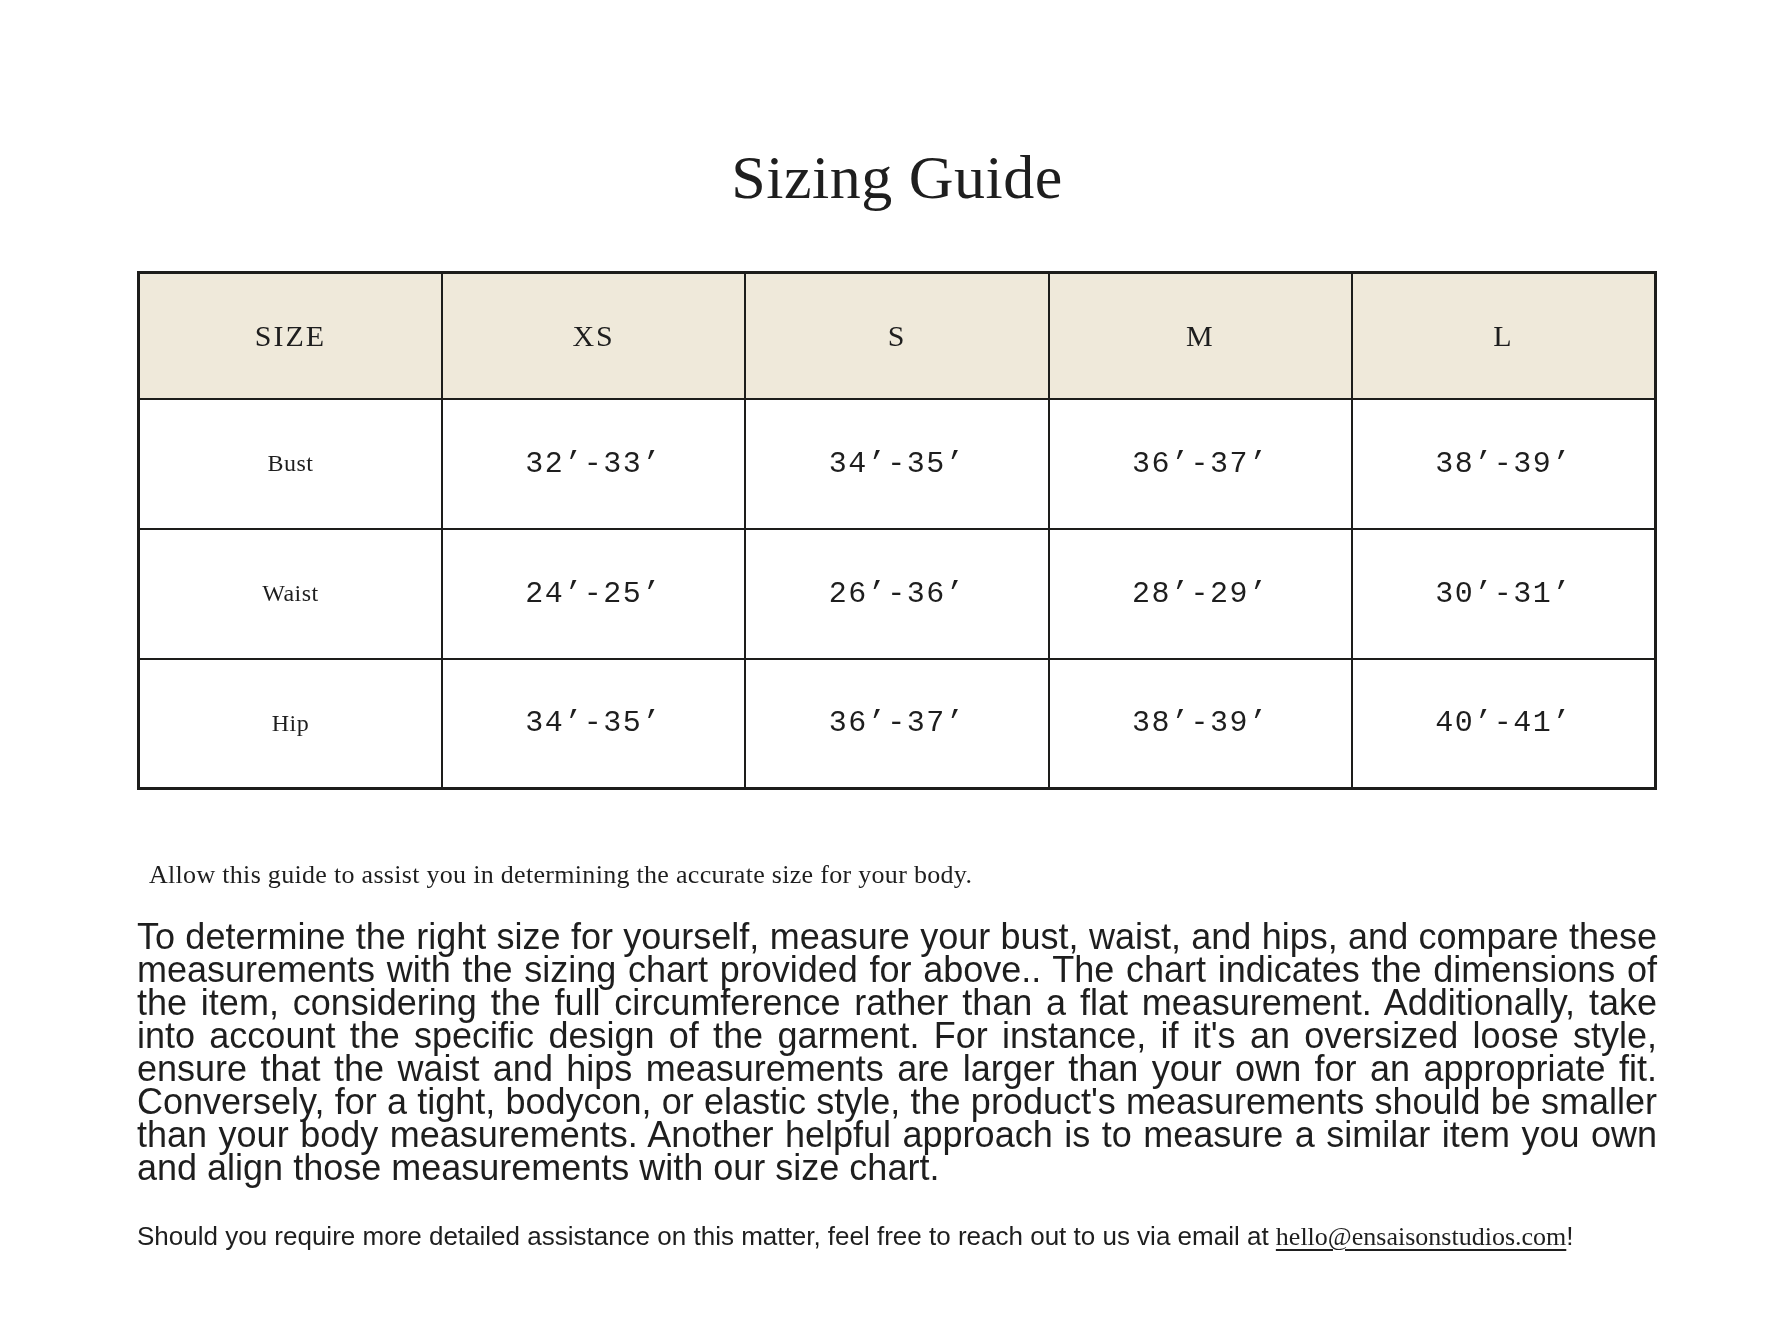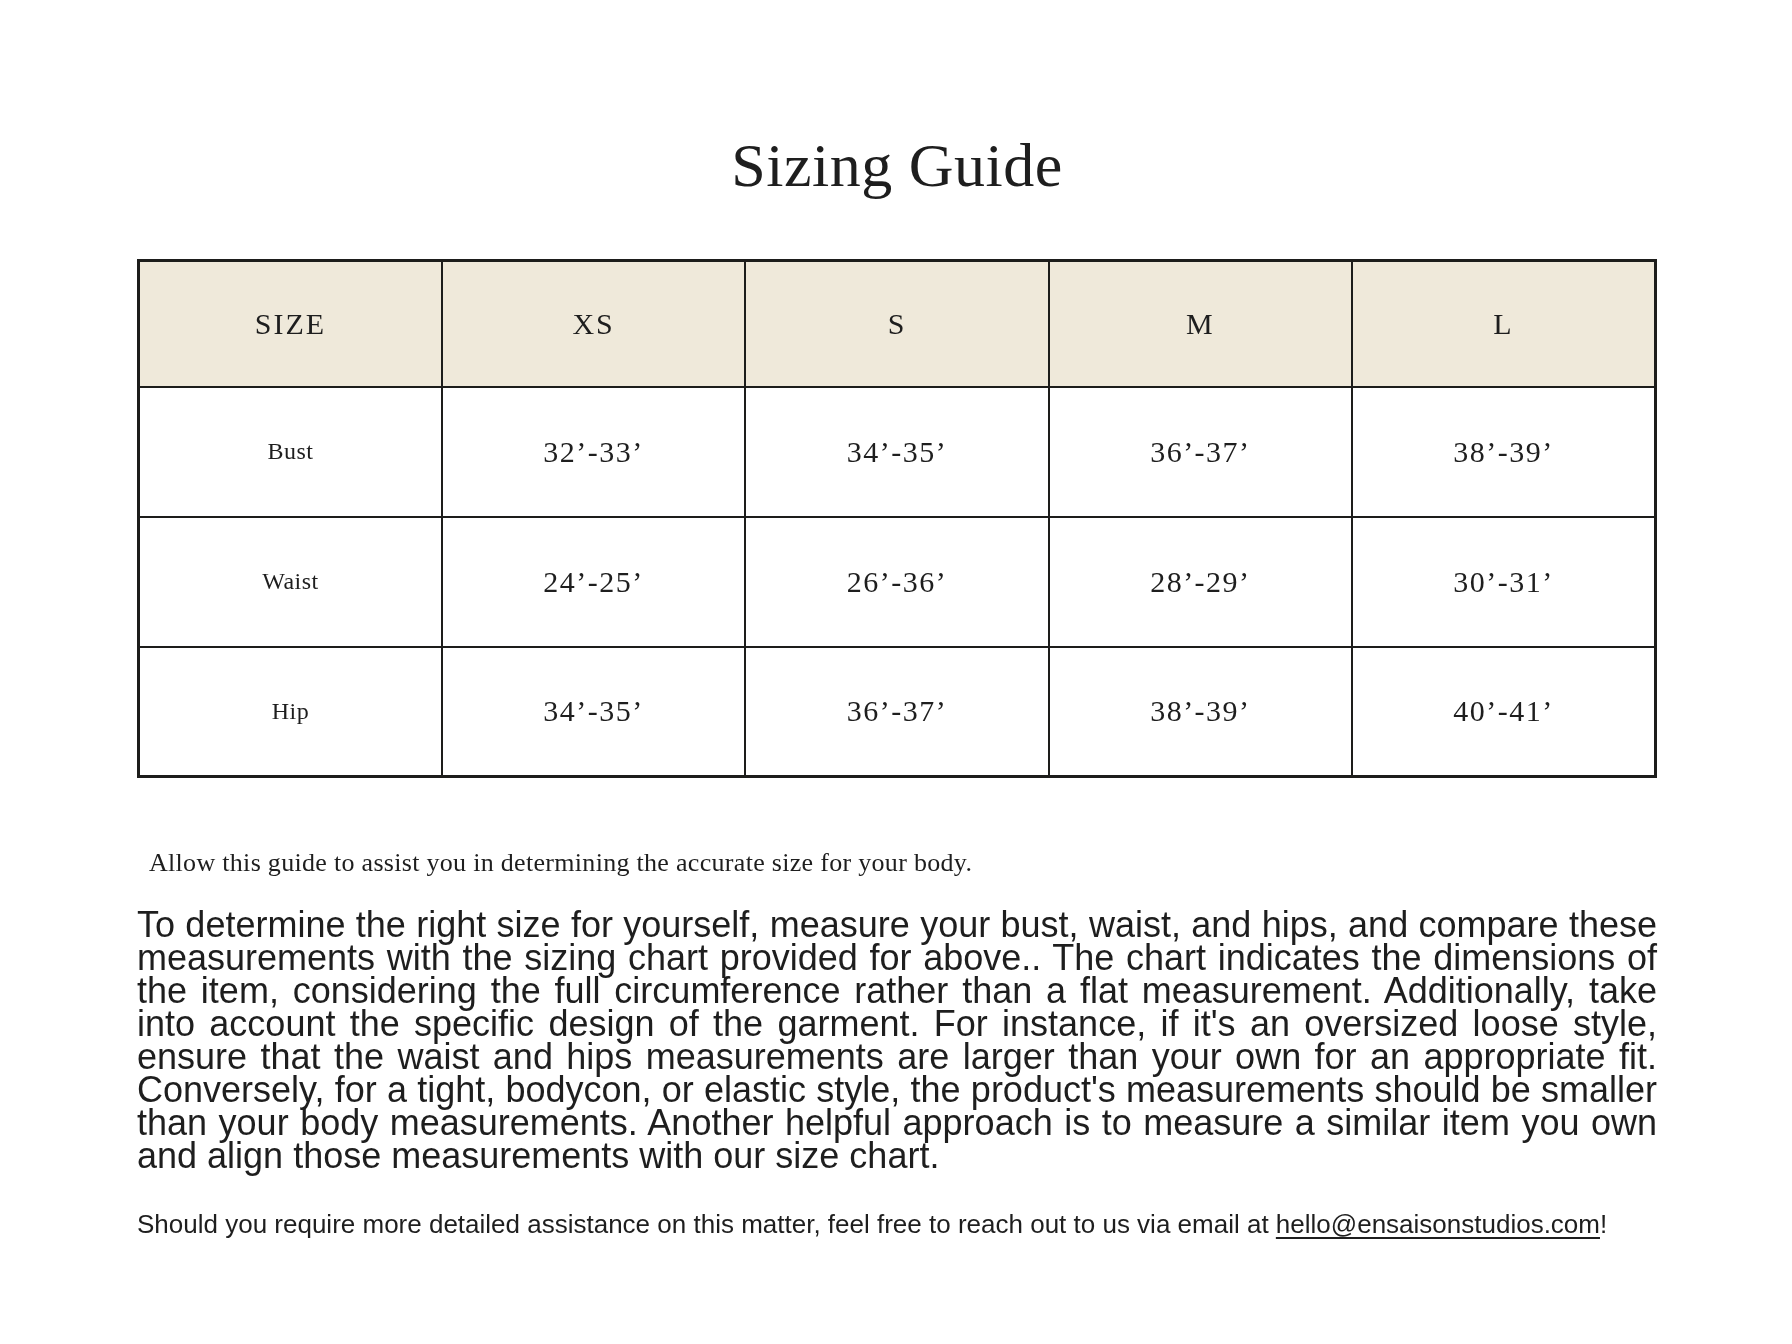--- a/index.html
+++ b/index.html
@@ -13,21 +13,21 @@
   body {
     width: 1792px;
     height: 1344px;
     background: var(--page-bg);
     font-family: "Liberation Sans", sans-serif;
     color: var(--text);
   }
   .page {
     width: 1792px;
     height: 1344px;
-    padding: 4px 135px 0 137px;
+    padding: 16px 135px 0 137px;
     background: var(--page-bg);
     overflow: hidden;
   }
   .page-title {
     margin: 126px 0 0 0;
     text-align: center;
     font-family: "Liberation Serif", serif;
     font-weight: 400;
     font-size: 62px;
     letter-spacing: 0.5px;
@@ -63,21 +63,21 @@
     color: var(--text);
   }
   td.row-label {
     font-family: "Liberation Serif", serif;
     font-weight: 400;
     font-size: 24px;
     letter-spacing: 0.5px;
     color: var(--text);
   }
   td.size-value {
-    font-family: Liberation Serif, serif;
+    font-family: Liberation Mono, monospace;
     font-weight: 400;
     font-size: 30px;
     letter-spacing: 1.5px;
     color: var(--text);
   }
   .subheading {
     margin: 70px 0 0 12px;
     font-family: Liberation Serif, serif;
     font-weight: 400;
     font-size: 26px;
@@ -95,20 +95,21 @@
     margin: 36px 0 0 0;
     font-size: 26px;
     line-height: 33px;
     color: var(--text);
   }
   .email-link {
     color: inherit;
     text-decoration: underline;
     text-underline-offset: 4px;
     cursor: pointer;
+    font-family: Liberation Serif, serif;
   }
 </style>
 </head>
 <body>
 
 <div class="page">
 
   <h1 class="page-title">Sizing Guide</h1>
 
   <table class="sizing-table">

